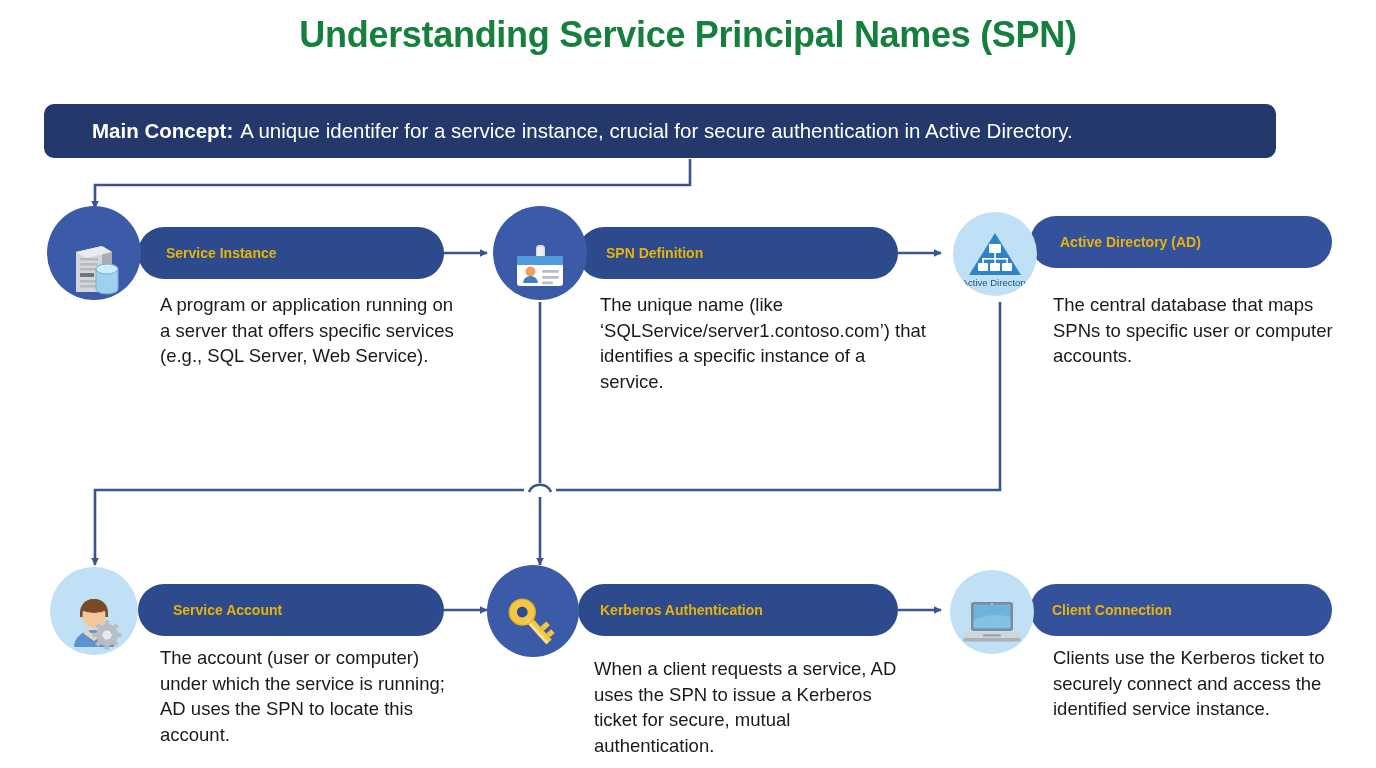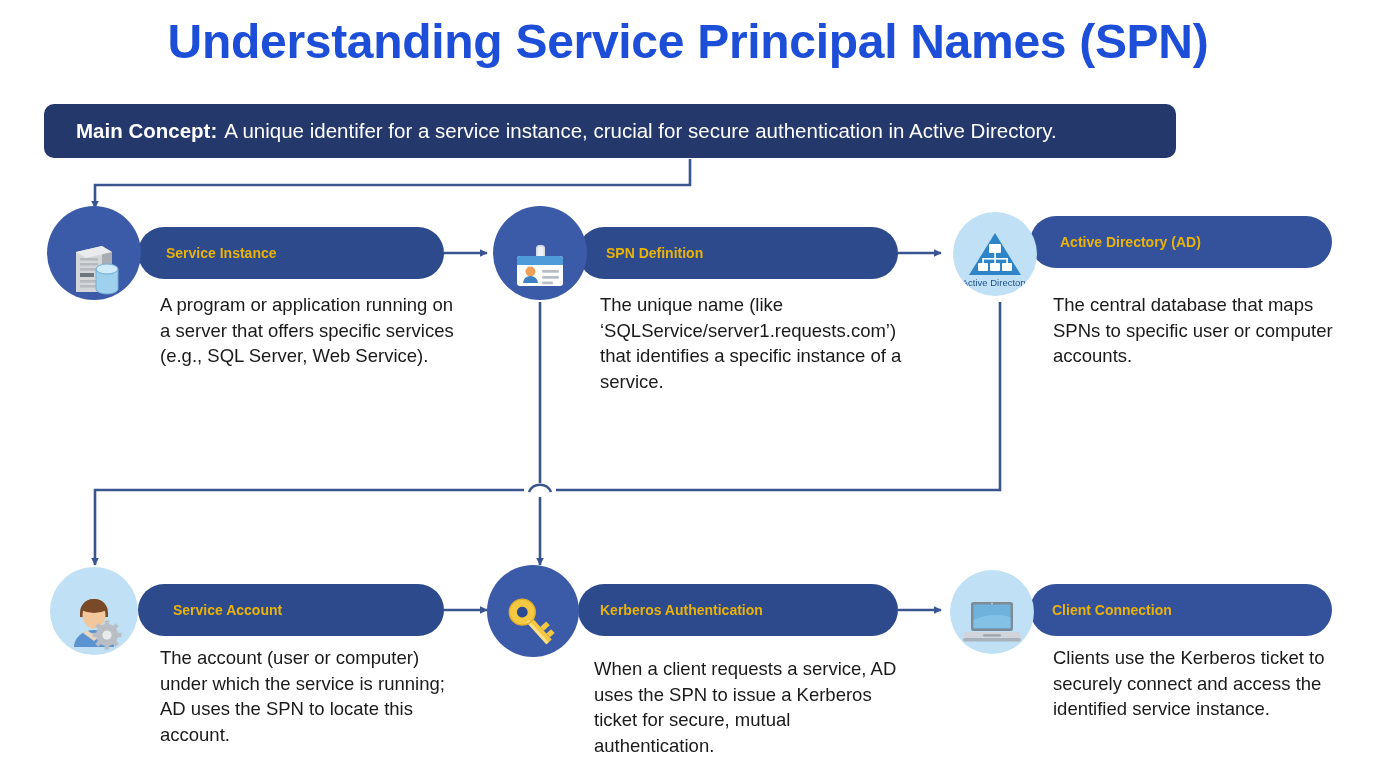--- a/index.html
+++ b/index.html
@@ -10,33 +10,33 @@
     font-family:"Liberation Sans", sans-serif;
     overflow:hidden;
     position:relative;
   }
   #canvas{position:relative;width:1376px;height:768px;}
 
   
   .title{
     position:absolute;left:0;top:14px;width:1376px;
     text-align:center;
-    font-size:48px;font-weight:bold;color:#1d4ed8;
+    font-size:36px;font-weight:bold;color:#15803d;
     letter-spacing:-0.3px;
     font-family:"Liberation Sans", sans-serif;
   }
 
   
   .banner{
-    position:absolute;left:44px;top:104px;width:1132px;height:54px;
+    position:absolute;left:44px;top:104px;width:1232px;height:54px;
     background:#24386b;
     border-radius:10px;
     display:flex;align-items:center;
     box-sizing:border-box;
-    padding-left:32px;padding-right:18px;
+    padding-left:48px;padding-right:18px;
     color:#ffffff;
     font-size:20.5px;
     white-space:nowrap;
   }
   .banner .lbl{font-weight:bold;margin-right:7px;}
   .banner .txt{font-weight:normal;}
 
   
   #wires{position:absolute;left:0;top:0;width:1376px;height:768px;pointer-events:none;}
 
@@ -153,21 +153,21 @@
         <path d="M14,45 a7.5,7 0 0 1 15,0 z" fill="#3f7fc4"></path>
 
         <g fill="#b9bec4">
           <rect x="33" y="32" width="17" height="2.8" rx="1.2"></rect>
           <rect x="33" y="38" width="17" height="2.8" rx="1.2"></rect>
           <rect x="33" y="43.5" width="11" height="2.8" rx="1.2"></rect>
         </g>
       </svg>
     </div>
 
-    <div class="desc" style="left:600px;top:292px;width:330px;">The unique name (like ‘SQLService/server1.requests.com’) that identifies a specific instance of a service.</div>
+    <div class="desc" style="left:600px;top:292px;width:330px;">The unique name (like ‘SQLService/server1.contoso.com’) that identifies a specific instance of a service.</div>
   </div>
 
   <div class="node">
     <div class="pill mid" style="left:1030px;top:216px;width:302px;padding-left:30px;">Active Directory (AD)</div>
 
     <div class="circle light" style="left:953px;top:212px;width:84px;height:84px;">
       <svg width="76" height="76" viewBox="0 0 76 76">
         <polygon points="38,13 64,55 12,55" fill="#2f84c8"></polygon>
         <g fill="#ffffff">
           <rect x="32" y="24" width="12" height="9" rx="1"></rect>

